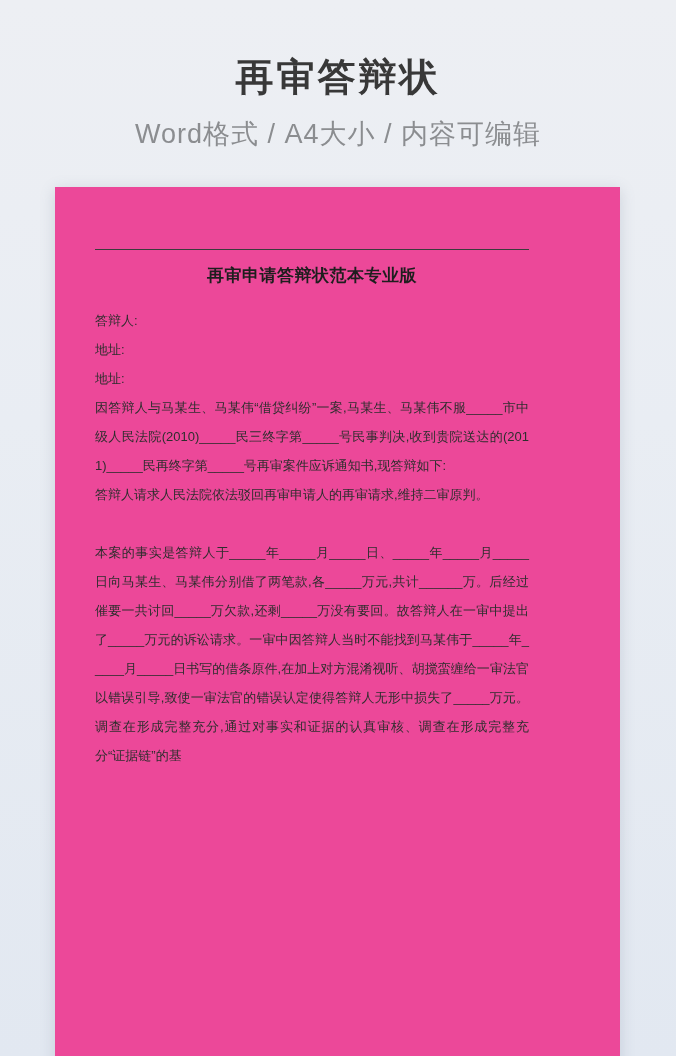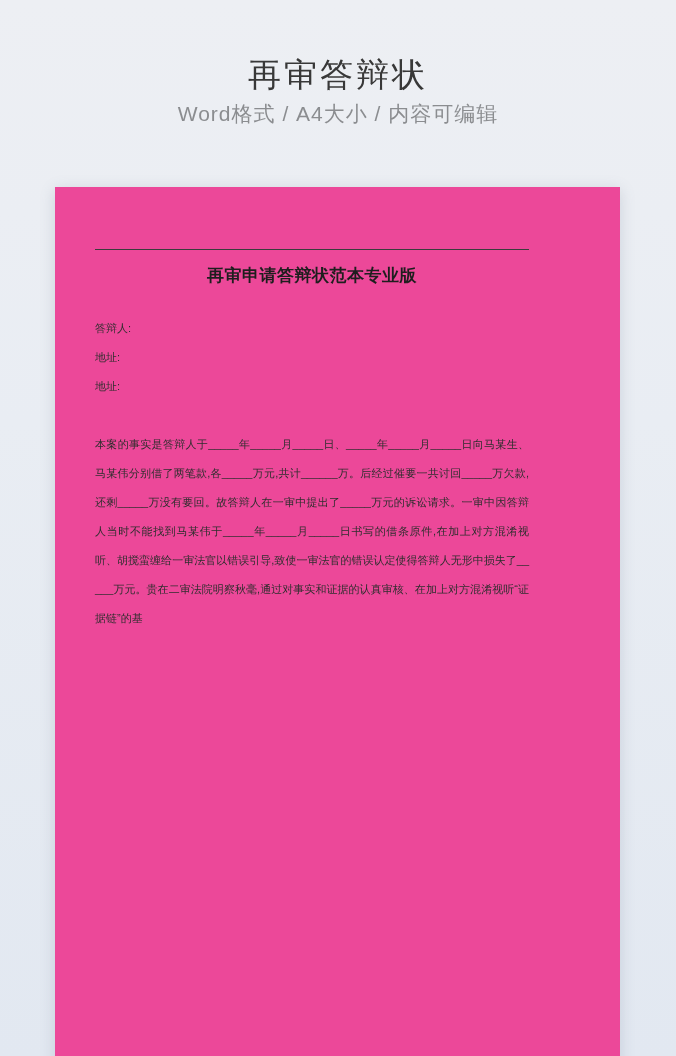--- a/index.html
+++ b/index.html
@@ -4,42 +4,42 @@
 <style>
   html, body { margin: 0; padding: 0; }
   body {
     width: 676px; height: 1056px;
     background: linear-gradient(180deg, #edeff3 0%, #e9edf3 40%, #e2e8f1 100%);
     font-family: "Liberation Sans", "DejaVu Sans", sans-serif;
     overflow: hidden; position: relative;
   }
   .hero { text-align: center; padding-top: 56px; }
   .hero h1 {
-    margin: 0; font-size: 33px; font-weight: 400;
+    margin: 0; font-size: 38px; font-weight: 700;
     color: #383838; letter-spacing: 3px; line-height: 1.15;
   }
   .hero .subtitle {
-    margin-top: 6px; font-size: 21px; color: #8b8d90; letter-spacing: 1px;
+    margin-top: 16px; font-size: 27px; color: #8b8d90; letter-spacing: 1px;
   }
   .page {
     position: absolute; left: 55px; top: 187px;
     width: 565px; height: 1023px; background: #ec4899;
     box-shadow: 0 3px 14px rgba(96, 108, 130, 0.22);
     box-sizing: border-box; padding: 0 91px 0 40px;
   }
   .doc-rule {
     margin-top: 62px; border-top: 1px solid #3c3c3c; height: 0;
   }
   .doc-title {
     margin: 13px 0 0 0; text-align: center;
     font-size: 17px; font-weight: 700; color: #1e1e1e;
     line-height: 25px; letter-spacing: 0.5px;
   }
   .doc-body {
-    margin-top: 26px; font-size: 11px; color: #2e2e2e;
+    margin-top: 18px; font-size: 13px; color: #2e2e2e;
     line-height: 29px; text-align: justify;
   }
   .doc-par { margin: 0; min-height: 29px; word-break: break-all; }
   .doc-footer {
     position: absolute; left: 0; bottom: 44px; width: 100%;
     text-align: center; font-size: 10px; font-weight: 700;
     color: #141414; letter-spacing: 2px;
   }
 </style>
 </head>
@@ -58,25 +58,27 @@
 
     <div class="doc-body">
 
         <p class="doc-par">答辩人:</p>
 
         <p class="doc-par">地址:</p>
 
 
         <p class="doc-par">地址:</p>
 
+        <p class="doc-par">因答辩人与马某生、马某伟“借贷纠纷”一案,马某生、马某伟不服_____市中级人民法院(2010)_____民三终字第_____号民事判决,收到贵院送达的(2011)_____民再终字第_____号再审案件应诉通知书,现答辩如下:</p>
 
 
+        <p class="doc-par">答辩人请求人民法院依法驳回再审申请人的再审请求,维持二审原判。</p>
 
         <p class="doc-par"></p>
 
 
-        <p class="doc-par">本案的事实是答辩人于_____年_____月_____日、_____年_____月_____日向马某生、马某伟分别借了两笔款,各_____万元,共计______万。后经过催要一共讨回_____万欠款,还剩_____万没有要回。故答辩人在一审中提出了_____万元的诉讼请求。一审中因答辩人当时不能找到马某伟于_____年_____月_____日书写的借条原件,在加上对方混淆视听、胡搅蛮缠给一审法官以错误引导,致使一审法官的错误认定使得答辩人无形中损失了_____万元。贵在二审法院明察秋毫,通过对事实和证据的认真审核、在加上对方混淆视听“证据链”的基</p>
+        <p class="doc-par">本案的事实是答辩人于_____年_____月_____日、_____年_____月_____日向马某生、马某伟分别借了两笔款,各_____万元,共计______万。后经过催要一共讨回_____万欠款,还剩_____万没有要回。故答辩人在一审中提出了_____万元的诉讼请求。一审中因答辩人当时不能找到马某伟于_____年_____月_____日书写的借条原件,在加上对方混淆视听、胡搅蛮缠给一审法官以错误引导,致使一审法官的错误认定使得答辩人无形中损失了_____万元。调查在形成完整充分,通过对事实和证据的认真审核、调查在形成完整充分“证据链”的基</p>
       </div>
 
     <div class="doc-footer">第 1 页 共 3 页</div>
   </section>
 
 </div>
 
 </body></html>

